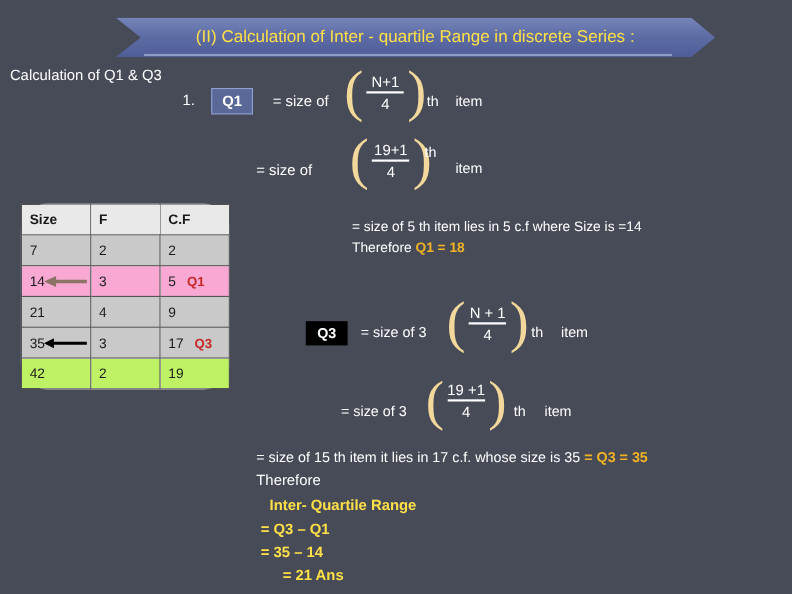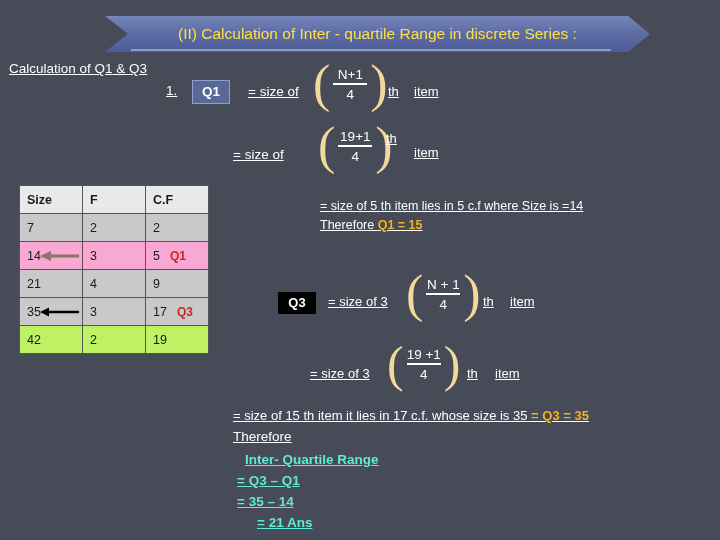--- a/index.html
+++ b/index.html
@@ -50,25 +50,24 @@
     font-size: 15.5px;
     color: #fde047;
     white-space: nowrap;
   }
 
   
   .t {
     position: absolute;
     white-space: nowrap;
     line-height: 1.05;
-    text-decoration: underline;
   }
   .wht   { color: #ffffff; }
   .gold  { color: #f0b323; font-weight: bold; }
-  .goldl { color: #5eead4; font-weight: bold; }
+  .goldl { color: #fde047; font-weight: bold; }
 
   
   .q1chip {
     position: absolute;
     left: 192px;
     top: 80px;
     width: 38px;
     height: 24px;
     background: #5a6897;
     border: 1px solid #8fa0cc;
@@ -206,21 +205,21 @@
       <span class="bar"></span>
       <span class="den">4</span>
     </span>
     <span class="brk">)</span>
   </div>
   <div class="t wht" style="left:386px; top:132px; font-size:13px;">th</div>
   <div class="t wht" style="left:414px; top:146px; font-size:13px;">item</div>
 
   <div class="t wht" style="left:320px; top:200px; font-size:12.5px;">= size of 5 th item lies in 5 c.f where Size is =14</div>
   <div class="t" style="left:320px; top:219px; font-size:12.5px;">
-    <span class="wht">Therefore </span><span class="gold">Q1 = 15</span>
+    <span class="wht">Therefore </span><span class="gold">Q1 = 18</span>
   </div>
 
   <table class="tbl">
     <thead>
       <tr>
         <th>Size</th>
         <th>F</th>
         <th>C.F</th>
       </tr>
     </thead>

